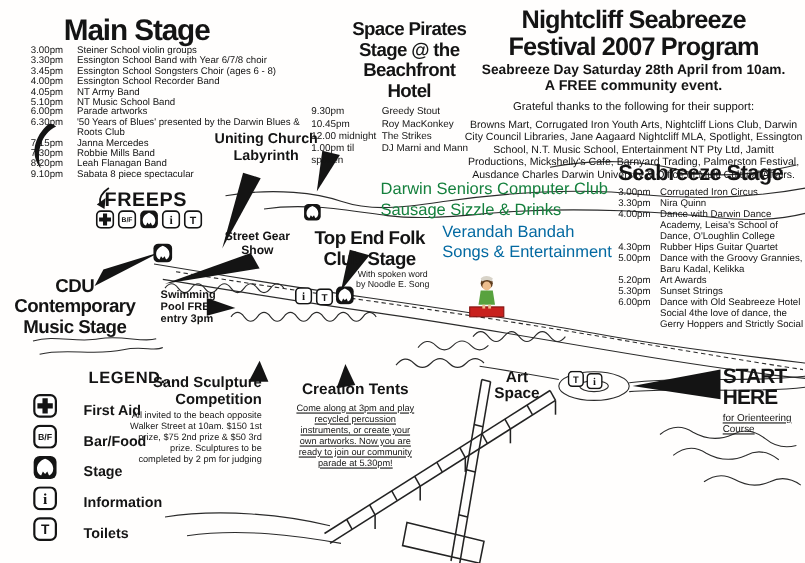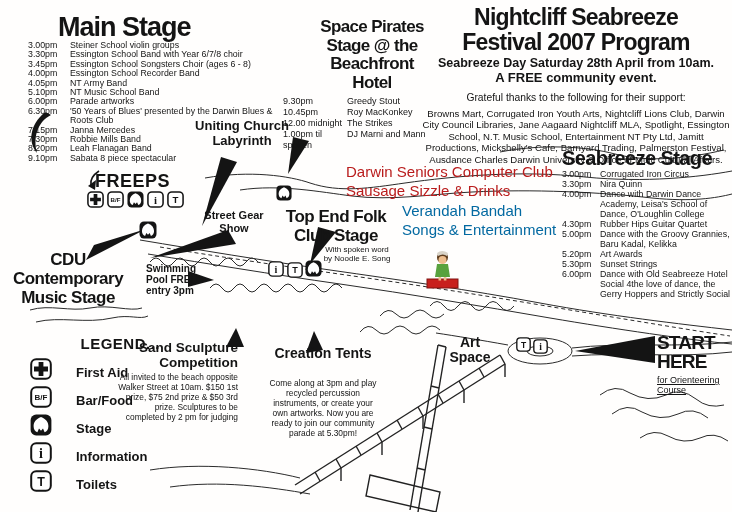--- a/index.html
+++ b/index.html
@@ -47,21 +47,21 @@
   .starthere{left:657px;top:334px;width:74px;}
   .starthere .h{font-size:19px;line-height:18.5px;font-weight:bold;letter-spacing:-0.8px;}
   .starthere .s{font-size:9px;line-height:10px;margin-top:4px;text-decoration:underline;}
 
   
   .sand{left:118px;top:341px;width:120px;text-align:right;}
   .sand .h{font-size:13.5px;line-height:14.5px;font-weight:bold;}
   .sand .b{font-size:8.4px;line-height:10px;margin-top:2px;}
   .creation{left:266px;top:346px;width:114px;text-align:center;}
   .creation .h{font-size:14px;line-height:15px;font-weight:bold;}
-  .creation .b{font-size:8.4px;line-height:10px;margin-top:17px;}
+  .creation .b{font-size:8.4px;line-height:10px;margin-top:5px;text-decoration:underline;}
 
   
   .legend{left:30px;top:335px;width:130px;}
   .legend .h{font-size:15px;font-weight:bold;letter-spacing:0.5px;text-align:right;}
   .lrow{display:flex;align-items:flex-end;gap:24px;margin-top:6px;}
   .lrow .ibox{width:22px;height:22px;flex:0 0 22px;}
   .lrow .lab{font-size:13px;font-weight:bold;}
 
   .ibox{display:inline-block;}
   .ibox svg{display:block;width:100%;height:100%;}
@@ -296,21 +296,21 @@
           <span class="a">Sunset Strings</span>
         </div>
 
         <div class="srow">
           <span class="t">6.00pm</span>
           <span class="a">Dance with Old Seabreeze Hotel Social 4the love of dance, the Gerry Hoppers and Strictly Social</span>
         </div>
       </div>
   </div>
 
-  <div class="blk red pl ann1" style="color: #b91c1c;">Darwin Seniors Computer Club
+  <div class="blk red pl ann1" style="color: #15803d;">Darwin Seniors Computer Club
 Sausage Sizzle &amp; Drinks</div>
   <div class="blk red pl ann2" style="color: #0369a1;">Verandah Bandah
 Songs &amp; Entertainment</div>
 
   <div class="blk freeps">FREEPS</div>
   <div class="blk freeps-icons">
     <span class="ibox">
         <svg viewBox="0 0 22 22">
           <rect x="1.2" y="1.2" width="19.6" height="19.6" rx="5" fill="#fff" stroke="#141414" stroke-width="2"></rect>
           <path d="M8.6 4h4.8v4.6H18v4.8h-4.6V18H8.6v-4.6H4V8.6h4.6z" fill="#141414"></path>

